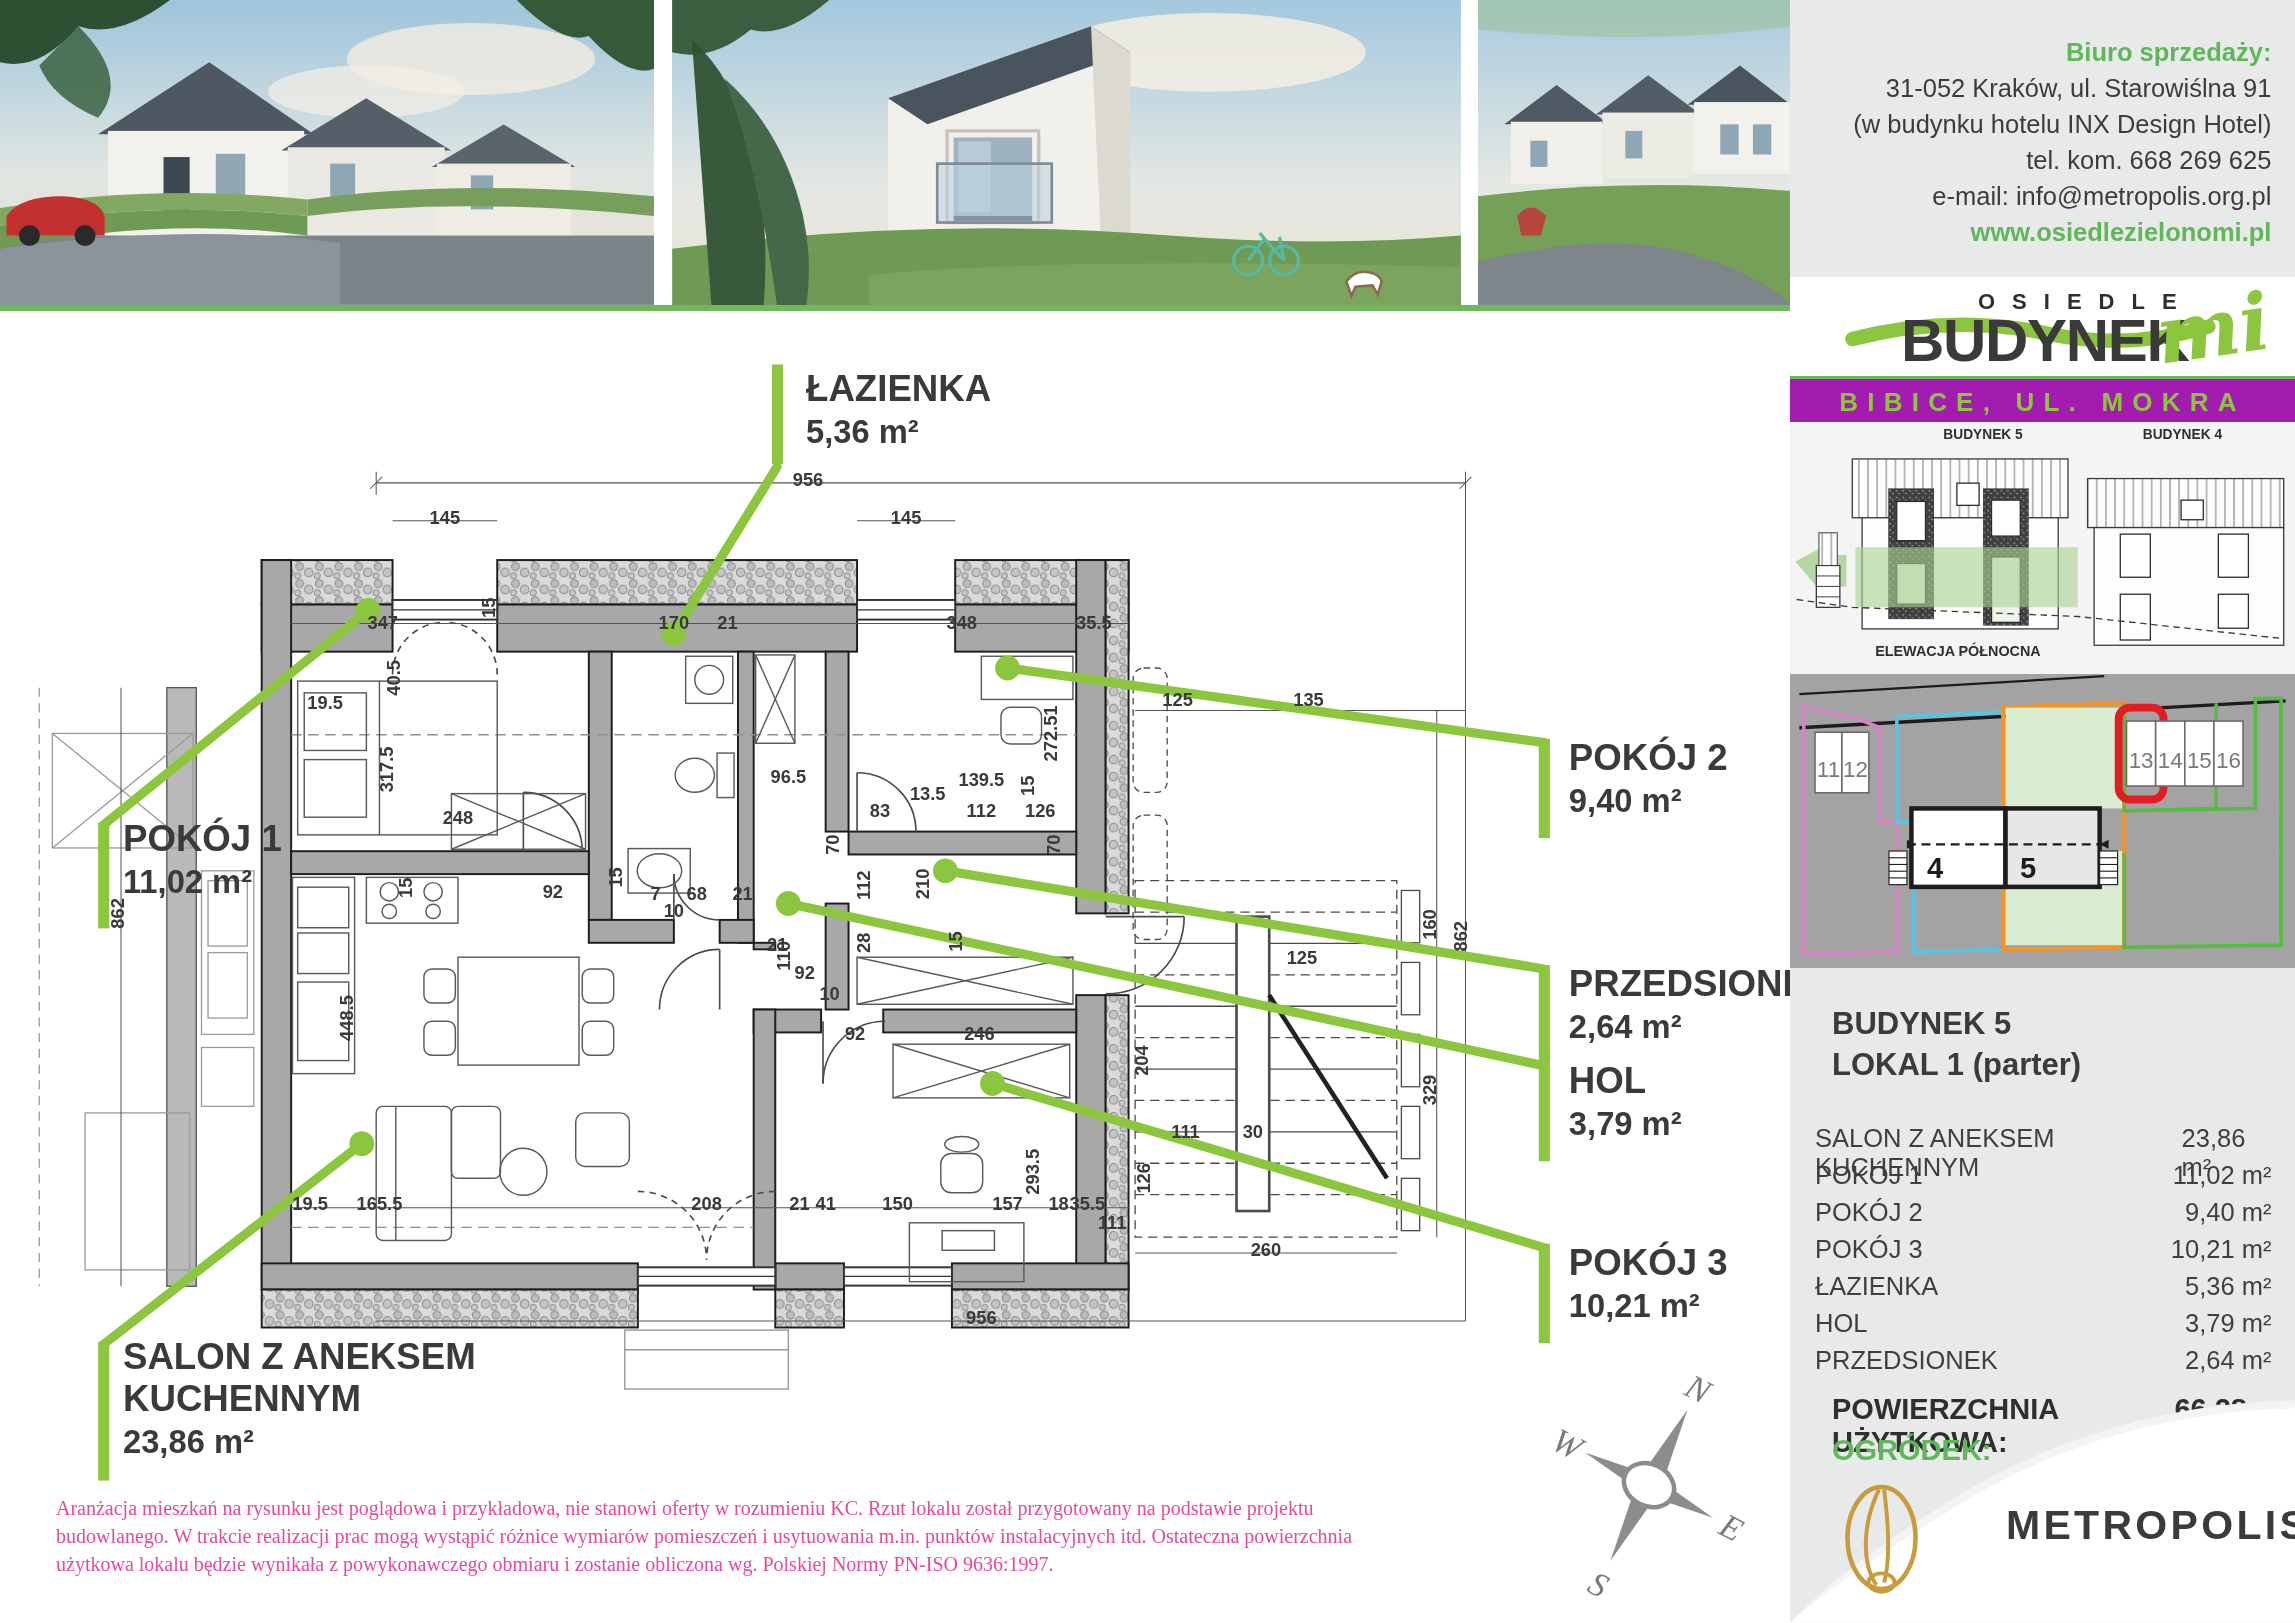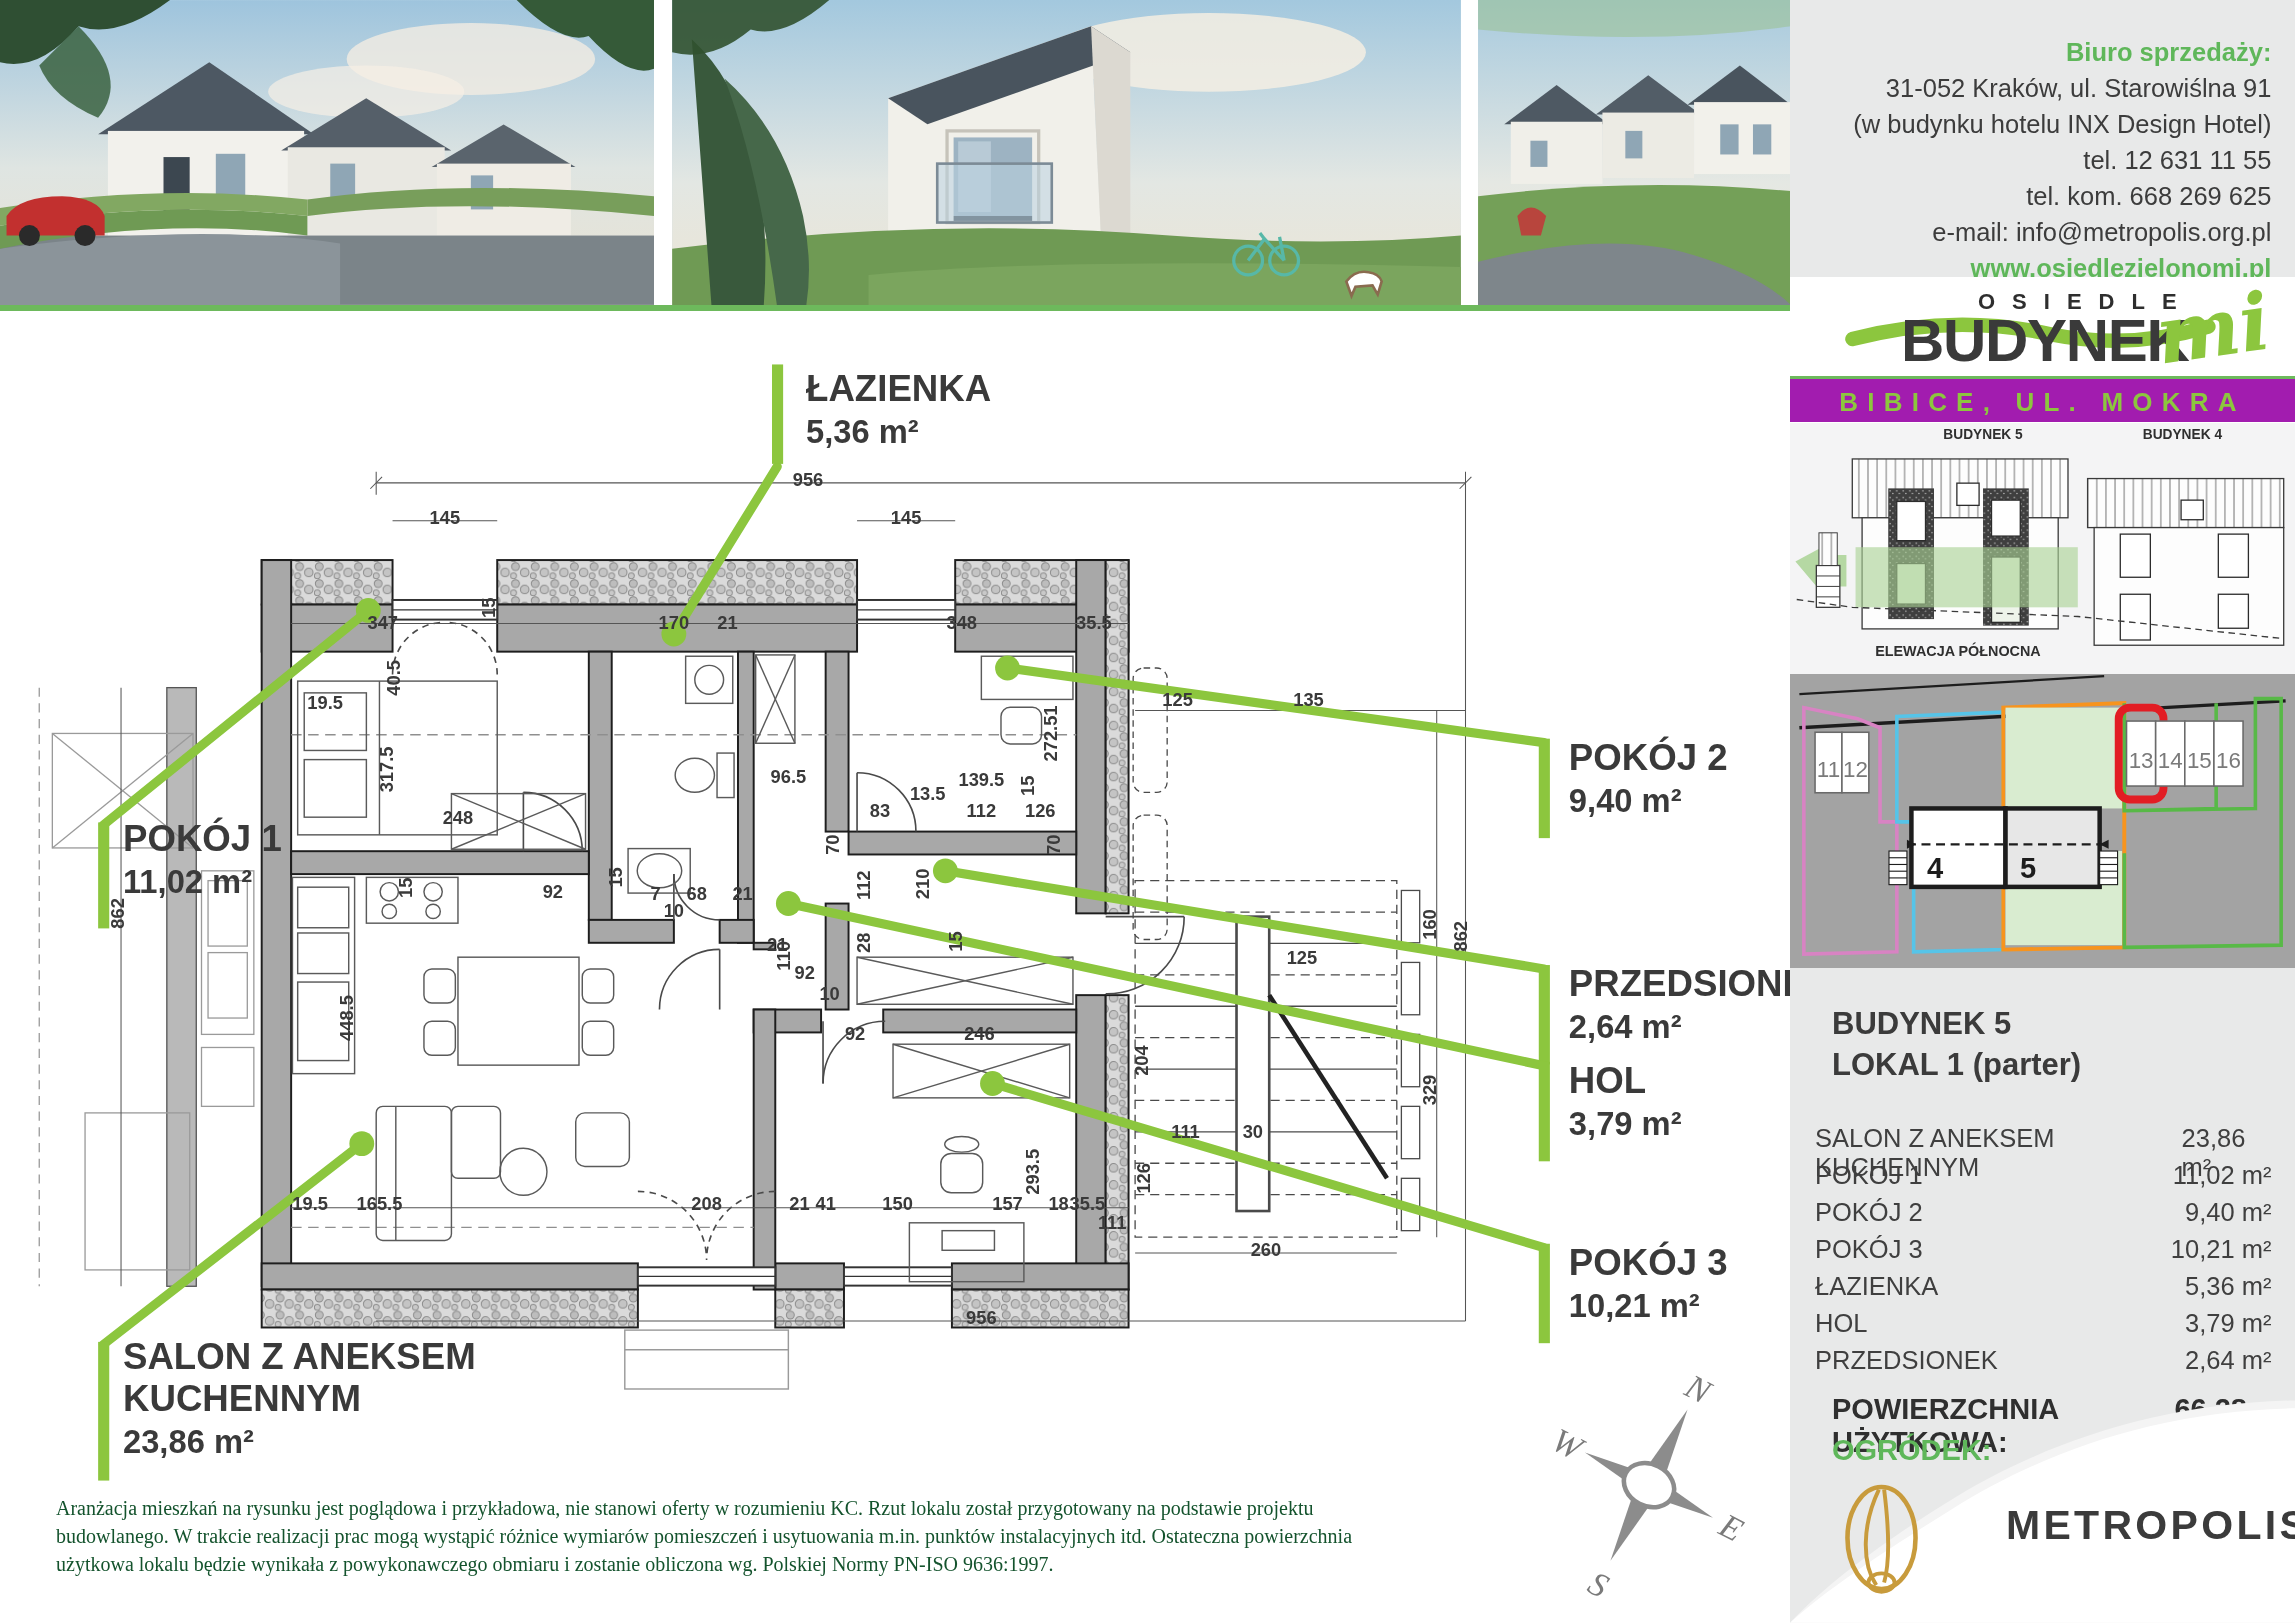--- a/index.html
+++ b/index.html
@@ -29,21 +29,21 @@
   .info h1{margin:0;position:absolute;left:42px;font-size:31px;color:#3b3b3b;}
   .rooms{position:absolute;left:25px;right:23.6px;top:156px;}
   .rrow{display:flex;justify-content:space-between;font-size:25.5px;color:#3f3f3f;height:37px;}
   .totrow{display:flex;justify-content:flex-start;font-size:29px;font-weight:bold;color:#2f2f2f;}
   .gardrow{display:flex;justify-content:space-between;font-size:29px;font-weight:bold;color:#5fb75a;}
   
   text.dim{font-size:28px;font-weight:bold;fill:#3a3a3a;font-family:"Liberation Sans",sans-serif;text-anchor:middle;}
   text.room-name{font-size:56px;font-weight:bold;fill:#3a3a3a;font-family:"Liberation Sans",sans-serif;}
   text.room-area{font-size:50px;font-weight:bold;fill:#3a3a3a;font-family:"Liberation Sans",sans-serif;}
   .disclaimer{position:absolute;left:56px;top:1494px;width:1345px;font-family:"Liberation Serif",serif;
-              font-size:20px;line-height:1.4;color:#14532d;}
+              font-size:20px;line-height:1.4;color:#ec4899;}
   
   .metro-text{position:absolute;left:2006px;top:1502px;font-size:41px;font-weight:bold;letter-spacing:3.3px;color:#3b3b3b;}
   svg{display:block;}
 </style>
 </head>
 <body>
 
 <div class="page">
 
   <div class="photo" style="left:0;width:654px;">
@@ -479,21 +479,20 @@
   </svg>
 
   <div class="disclaimer">Aranżacja mieszkań na rysunku jest poglądowa i przykładowa, nie stanowi oferty w rozumieniu KC. Rzut lokalu został przygotowany na podstawie projektu budowlanego. W trakcie realizacji prac mogą wystąpić różnice wymiarów pomieszczeń i usytuowania m.in. punktów instalacyjnych itd. Ostateczna powierzchnia użytkowa lokalu będzie wynikała z powykonawczego obmiaru i zostanie obliczona wg. Polskiej Normy PN-ISO 9636:1997.</div>
 
   <div class="rp">
     <div class="contact">
       <div class="in">
         <div class="green">Biuro sprzedaży:</div>
         <div>31-052 Kraków, ul. Starowiślna 91</div>
         <div class="it">(w budynku hotelu INX Design Hotel)</div>
-        <div>tel. 12 631 11 55</div>
         <div>tel. kom. 668 269 625</div>
         <div>e-mail: info@metropolis.org.pl</div>
         <div class="green">www.osiedlezielonomi.pl</div>
       </div>
     </div>
 
     <div class="logoblk">
       <svg class="abs" style="left:0;top:0" width="505" height="98" viewBox="0 0 772 150">
         <path d="M95,95 Q250,55 400,88 Q520,112 640,76" stroke="#8cc63e" stroke-width="22" fill="none" stroke-linecap="round"></path>
       </svg>

